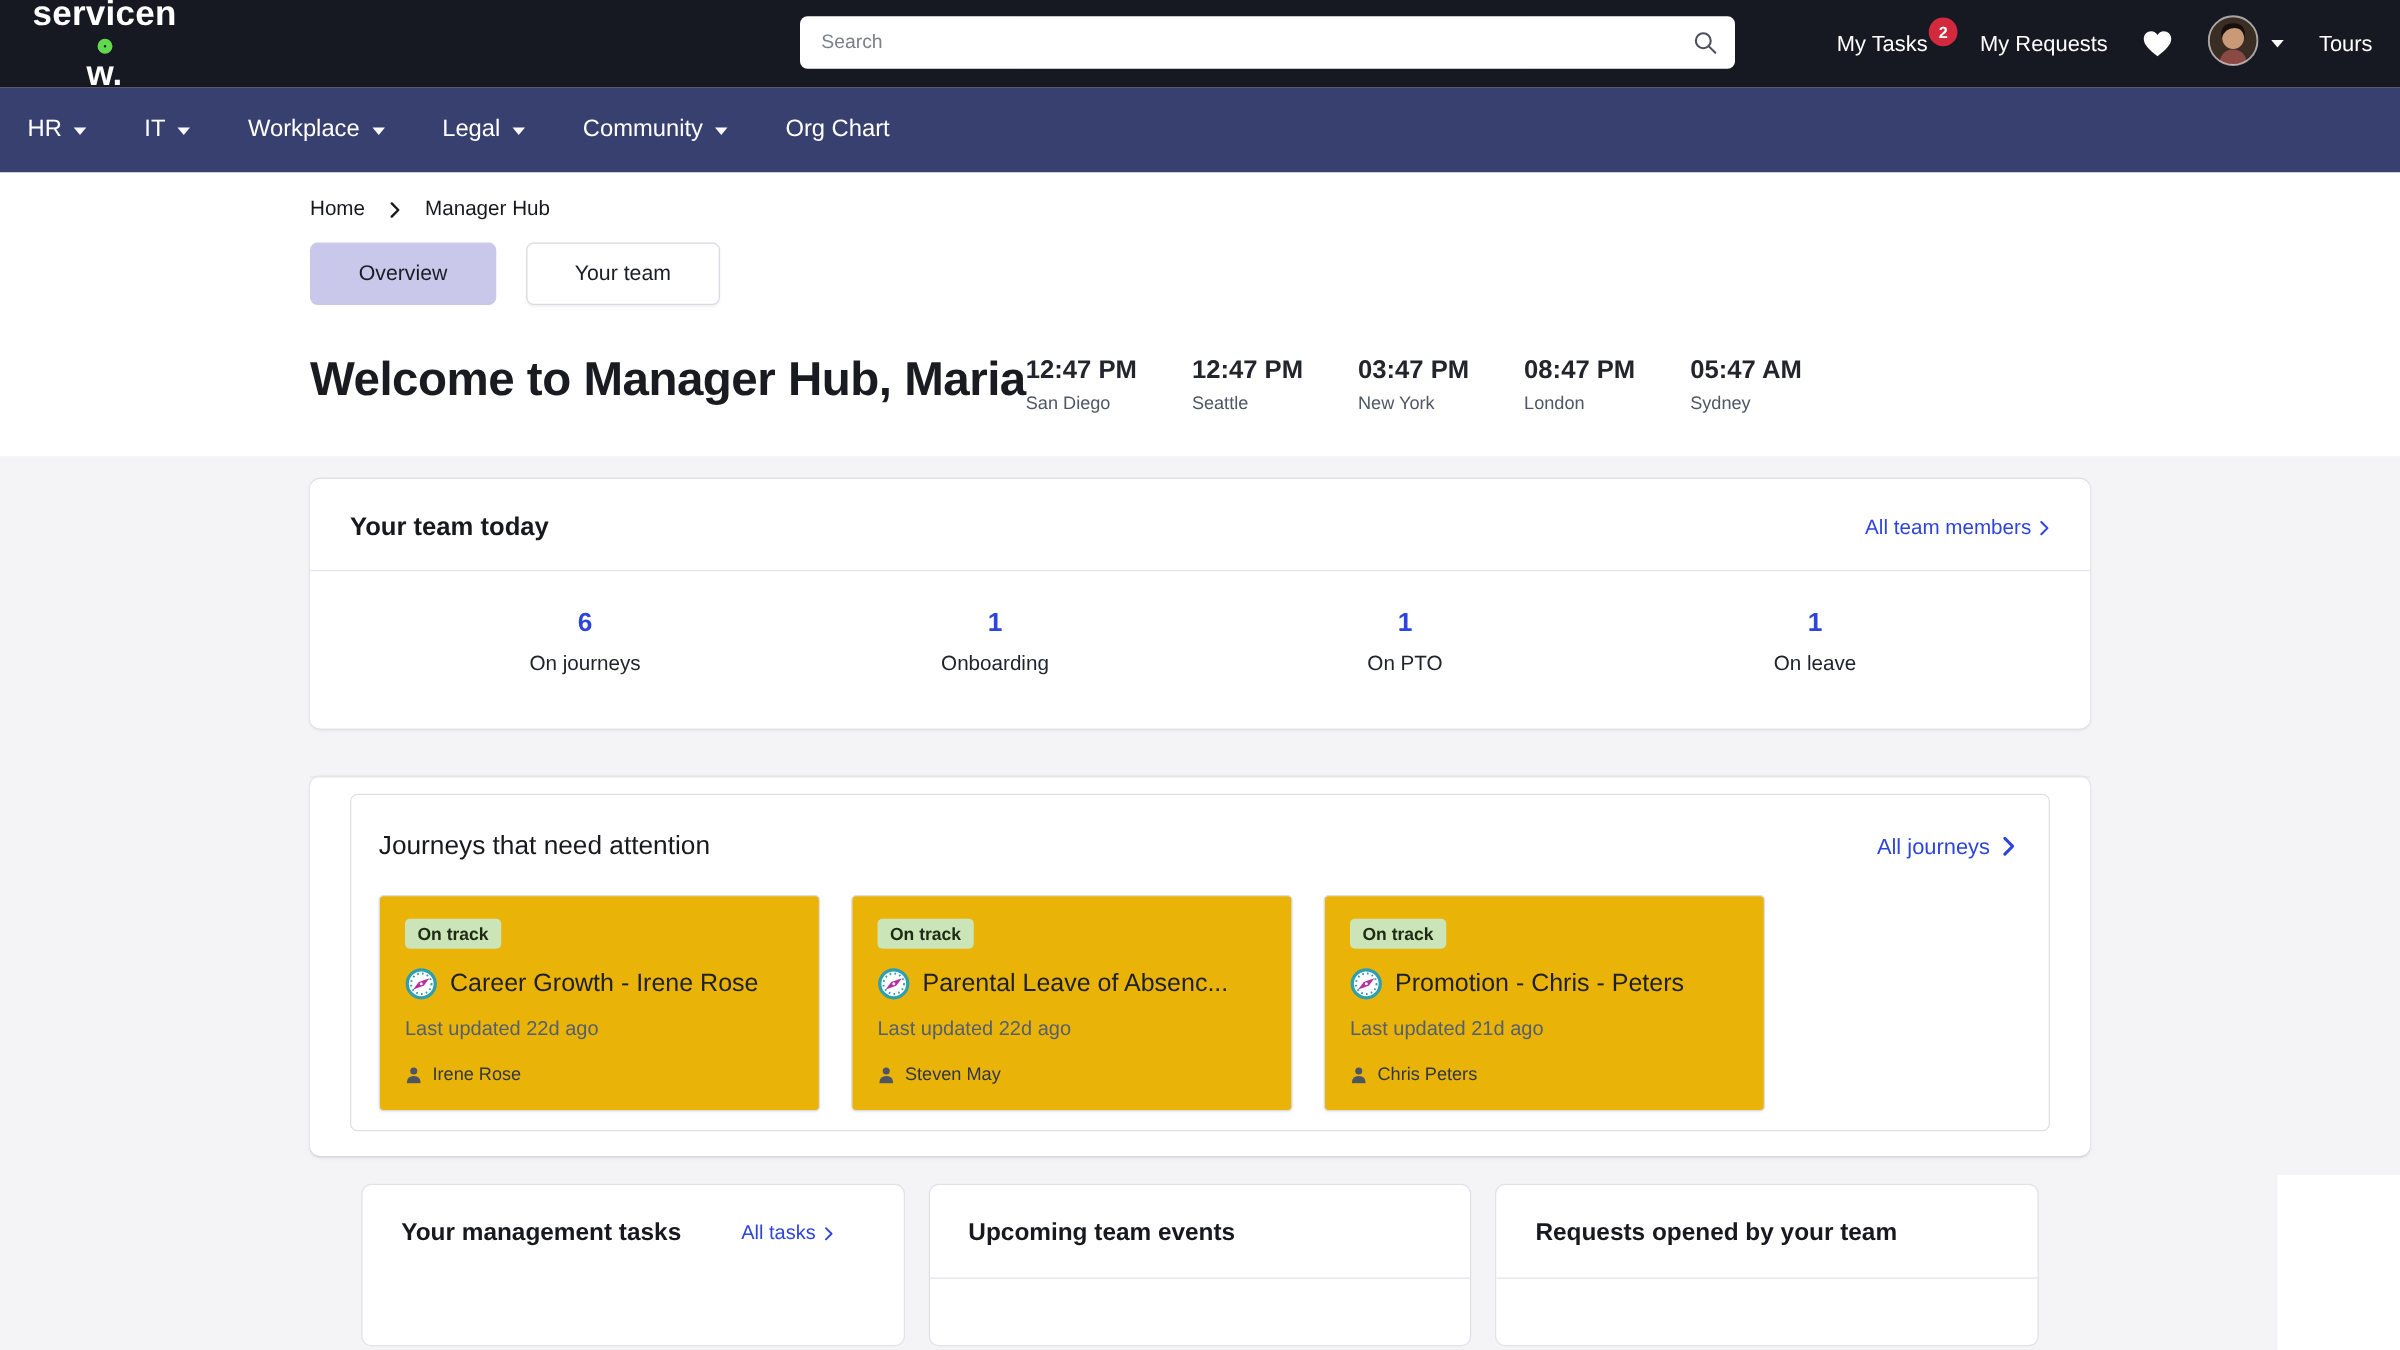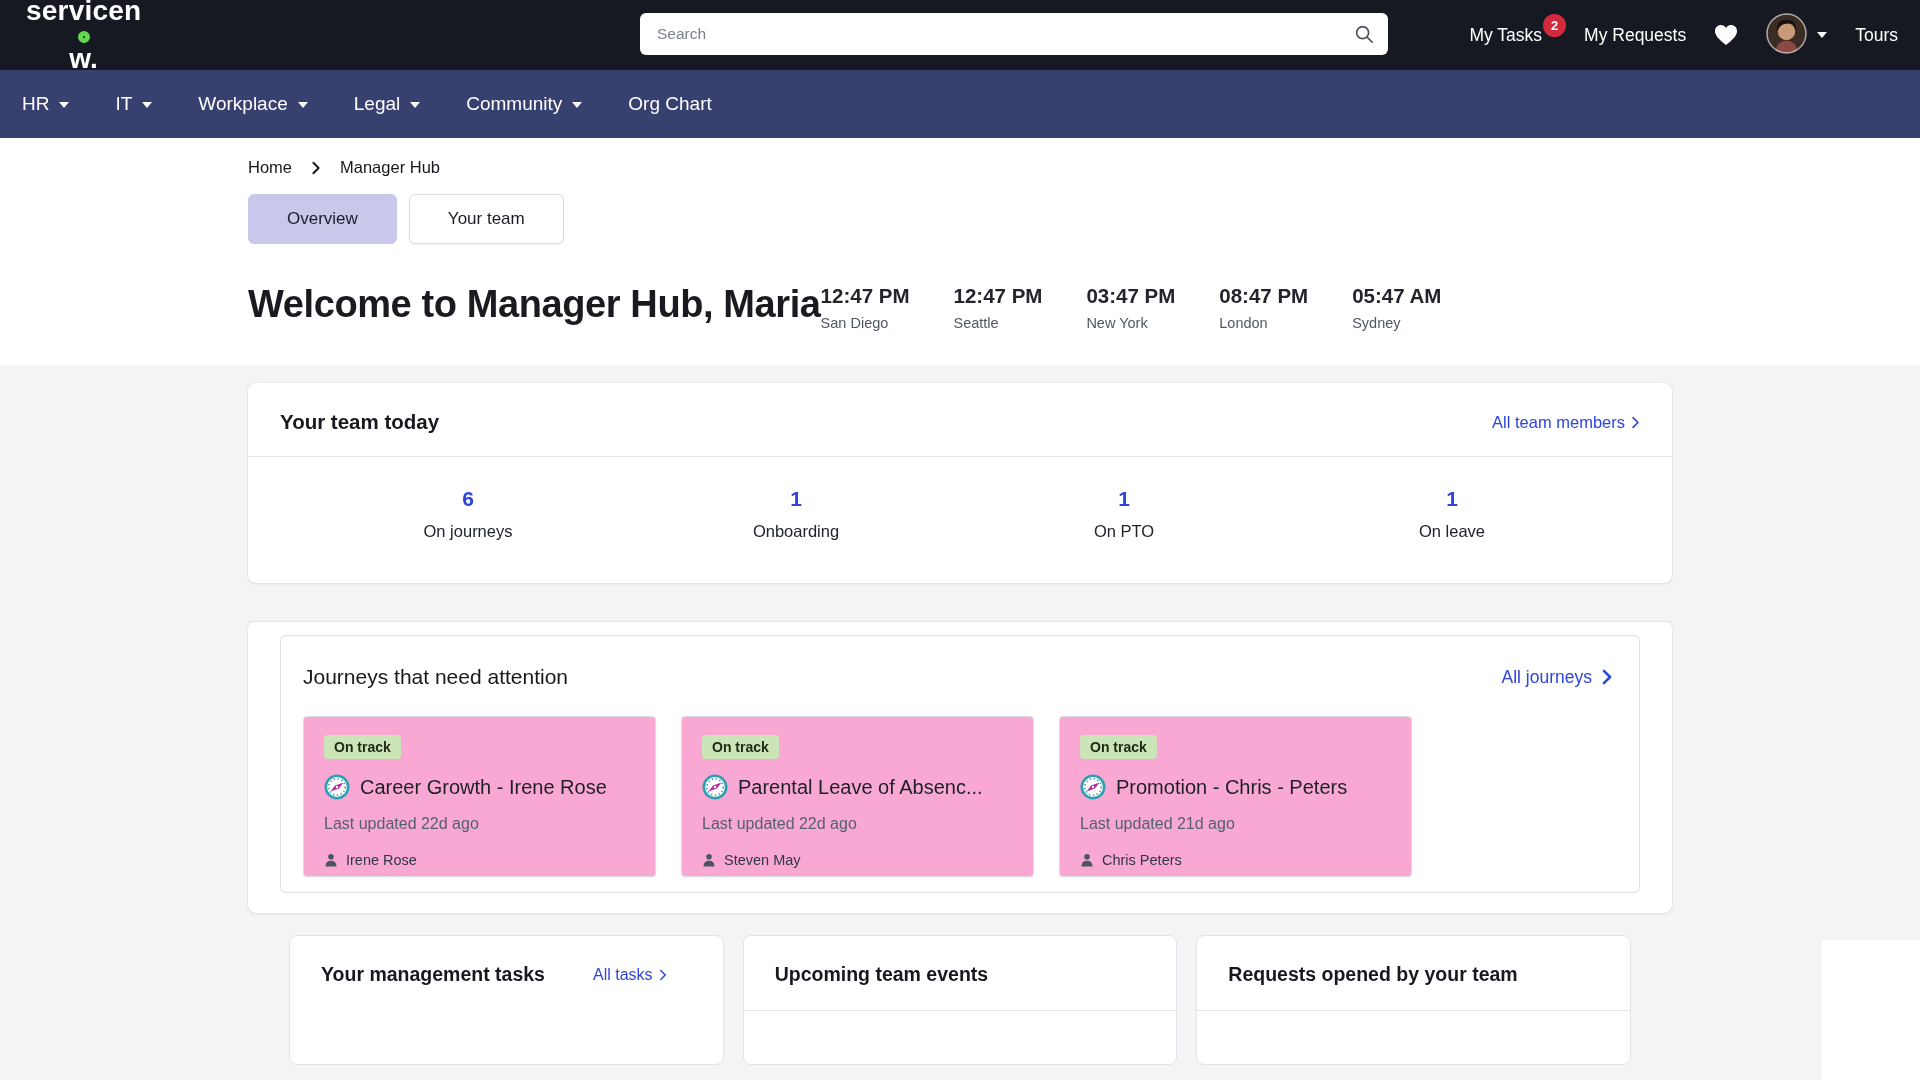--- a/index.html
+++ b/index.html
@@ -97,21 +97,21 @@
     margin-top: 2px;
   }
 
   
   .content-top { background: #fff; padding: 20px 0 0 248px; }
   .breadcrumb { display: flex; align-items: center; gap: 17px; font-size: 16.5px; color: #16181d; }
   .crumb { cursor: pointer; }
   .crumb-current { color: #16181d; }
   .crumb-sep { display: flex; margin-top: 1px; }
 
-  .tabs { display: flex; gap: 12px; margin-top: 17px; }
+  .tabs { display: flex; gap: 24px; margin-top: 17px; }
   .tab {
     height: 50px; padding: 0 38px;
     display: flex; align-items: center;
     font-size: 17px; color: #1b1d26;
     background: #fff;
     border: 1px solid #dadae0;
     border-radius: 6px;
     box-shadow: 0 1px 2px rgba(0,0,0,.06);
     cursor: pointer; white-space: nowrap;
   }
@@ -176,23 +176,23 @@
     padding-right: 4px;
   }
   .journeys-title { font-size: 21px; color: #17191f; font-weight: 400; }
   .link-big { font-size: 17.5px; gap: 9px; }
 
   .journey-cards { display: flex; gap: 25px; margin-top: 27px; }
   .journey-card {
     width: 353px;
     border: 1px solid #dcdce2;
     border-radius: 4px;
-    background: #f9a8d4;
+    background: #eab308;
     box-shadow: 0 1px 2px rgba(0,0,0,.05);
-    padding: 18px 20px 8px;
+    padding: 18px 20px 20px;
     cursor: pointer;
   }
   .on-track-badge {
     display: inline-block;
     background: #cbe4b8;
     color: #1e2a14;
     font-size: 14px; font-weight: 700;
     padding: 4px 10px;
     border-radius: 4px;
   }

